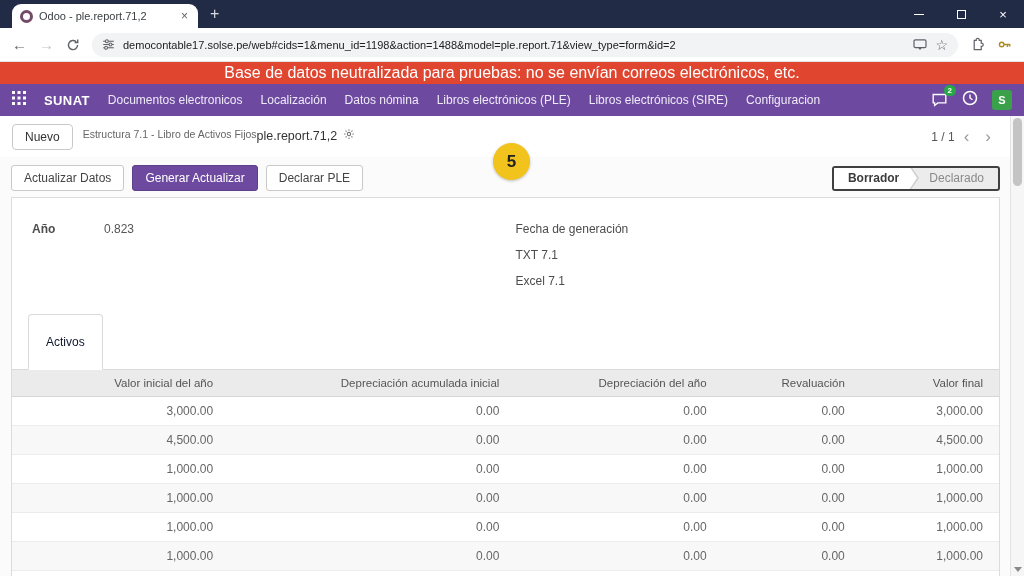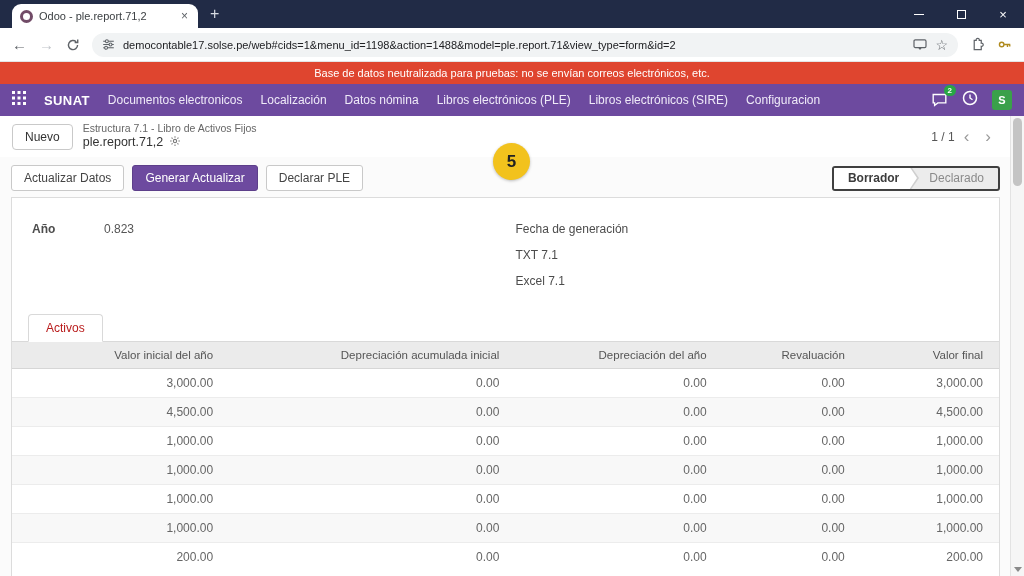--- a/index.html
+++ b/index.html
@@ -30,21 +30,21 @@
   .omnibox { flex:1; height:24px; background:#f1f3f4; border-radius:12px;
              display:flex; align-items:center; padding:0 10px; gap:8px; min-width:0; }
   .url { font-size:11px; color:#202124; white-space:nowrap; overflow:hidden; flex:1; }
   .toolbar svg { display:block; }
   .update-pill { height:24px; border:1px solid #d5dae1; border-radius:13px;
                  display:flex; align-items:center; gap:7px; padding:0 6px 0 12px;
                  font-size:11px; font-weight:bold; color:#174ea6; white-space:nowrap; background:#fff; }
   .dots { font-size:13px; color:#5f6368; }
 
   
-  .banner { height:22px; background:#df452f; color:#fff; font-size:11px;
+  .banner { height:22px; background:#df452f; color:#fff; font-size:16px;
             display:flex; align-items:center; justify-content:center; }
 
   
   .odoo-nav { height:32px; background:#6d4a9f; display:flex; align-items:center;
               padding:0 12px; gap:18px; color:#fff; }
   .brand { font-weight:bold; font-size:13px; letter-spacing:.4px; }
   .nav-item { font-size:12px; color:#efeaf8; white-space:nowrap; }
   .nav-right { margin-left:auto; display:flex; align-items:center; gap:14px; }
   .icon-wrap { position:relative; display:flex; }
   .badge { position:absolute; top:-7px; right:-8px; background:#28a745; color:#fff;
@@ -52,21 +52,21 @@
   .avatar { width:20px; height:20px; background:#3aa04a; color:#fff; font-size:11px;
             font-weight:bold; border-radius:3px; display:flex; align-items:center; justify-content:center; }
 
   
   .content { position:absolute; top:116px; left:0; right:14px; bottom:0;
              background:#fbfbfb; display:flex; flex-direction:column; }
 
   .control-panel { height:41px; background:#fff; display:flex; align-items:center; padding:0 12px; flex-shrink:0; }
   .btn-new { height:26px; padding:0 12px; font-size:12px; color:#333; background:#fff;
              border:1px solid #c9c9c9; border-radius:4px; display:flex; align-items:center;text-align:right; }
-  .bc { margin-left:10px; display:flex; flex-direction:column; justify-content:center; line-height:1.25; }
+  .bc { margin-left:10px; display:flex; flex-direction:row; justify-content:center; line-height:1.25; }
   .bc-title { font-size:10.5px; color:#666; }
   .bc-record { font-size:12.5px; color:#333; display:flex; align-items:center; gap:6px; }
   .pager { margin-left:auto; display:flex; align-items:center; gap:2px; font-size:12px; color:#555; }
   .pg-btn { font-size:17px; color:#999; padding:0 7px; line-height:1; }
 
   .action-row { display:flex; align-items:center; padding:8px 10px 6px 11px; gap:8px; flex-shrink:0; }
   .btn { height:26px; padding:0 12px; font-size:12px; border-radius:3px; display:flex;
          align-items:center; border:1px solid #c9c9c9; background:#fff; color:#444; white-space:nowrap; }
   .btn.primary { background:#6d4a9f; border-color:#5d3f8a; color:#fff; }
 
@@ -84,21 +84,21 @@
            border-bottom:none; overflow:hidden; display:flex; flex-direction:column; }
   .form-area { padding:22px 20px 12px; display:grid; grid-template-columns:1fr 1fr; column-gap:20px; }
   .fgroup { display:flex; flex-direction:column; gap:10px; }
   .frow { display:flex; align-items:center; min-height:17px; }
   .flabel { width:72px; font-size:12px; color:#4c4c4c; flex-shrink:0; }
   .flabel.wide { width:auto; }
   .fvalue { font-size:12px; color:#8a8a8a; }
   .fvalue.dark { color:#555; }
 
   .tabbar { padding-left:16px; border-bottom:1px solid #d9d9d9; margin-top:12px; }
-  .tab-item { display:inline-block; padding:6px 17px; font-size:12px; color:#b91c1c; background:#fff;
+  .tab-item { display:inline-block; padding:20px 17px; font-size:12px; color:#0f172a; background:#fff;
               border:1px solid #d9d9d9; border-bottom:1px solid #fff; border-radius:4px 4px 0 0;
               position:relative; top:1px; }
 
   table { width:100%; border-collapse:collapse; }
   th { background:#ebebeb; font-size:11.5px; color:#555; font-weight:normal; text-align:right;
        padding:7px 16px; border-bottom:1px solid #d6d6d6; white-space:nowrap; }
   td { font-size:12px; color:#666; text-align:right; padding:7px 16px; border-top:1px solid #ececec; }
   tbody tr:nth-child(even) td { background:#f8f8f8; }
 
   

